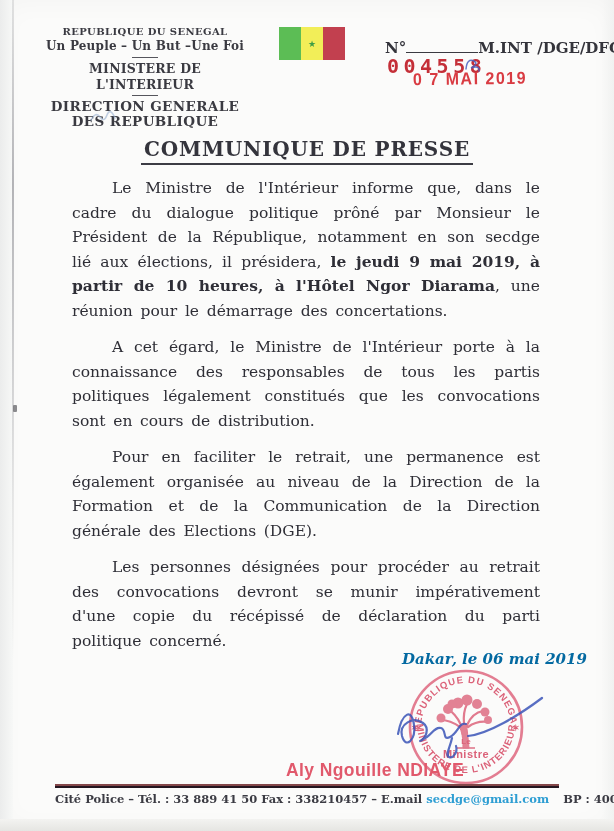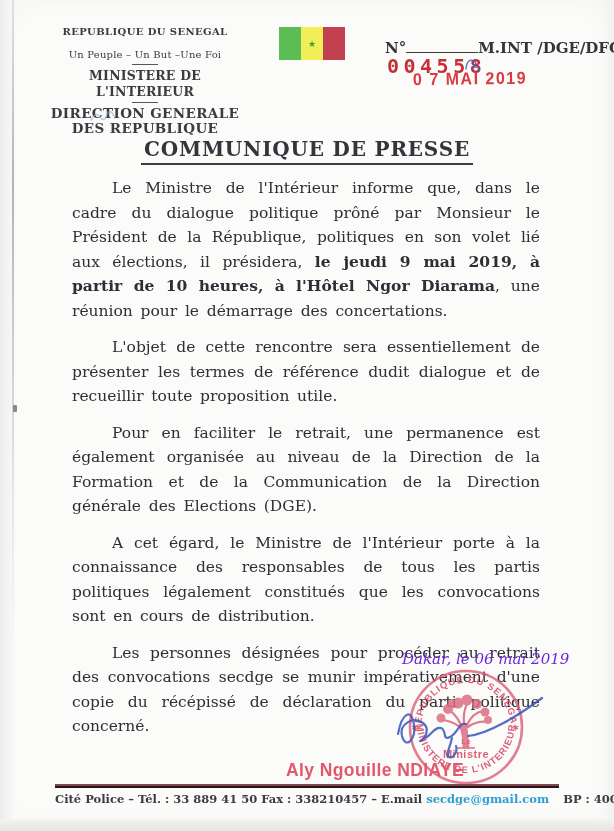--- a/index.html
+++ b/index.html
@@ -17,21 +17,21 @@
     background:linear-gradient(to bottom,rgba(120,120,125,.18),rgba(110,110,118,.5) 28%,rgba(120,120,125,.15) 75%,rgba(120,120,125,0));}
   .edge-right{position:absolute;right:0;top:0;width:12px;height:831px;
     background:linear-gradient(to left,#f1f2f1,rgba(247,248,247,0));}
   .edge-bottom{position:absolute;left:0;top:819px;width:614px;height:12px;
     background:linear-gradient(to bottom,#f3f3f1,#e5e5e2);}
   .speck{position:absolute;left:13px;top:405px;width:4px;height:7px;background:#6e6e72;border-radius:1px;opacity:.8;}
 
   
   .letterhead{position:absolute;left:45px;top:26px;width:200px;text-align:center;color:#3a3a41;}
   .lh-country{font-size:10px;font-weight:bold;letter-spacing:.4px;}
-  .lh-motto{font-size:10px;font-weight:normal;margin-top:12px;letter-spacing:.2px;}
+  .lh-motto{font-size:12px;font-weight:bold;margin-top:2px;letter-spacing:.2px;}
   .lh-div{width:26px;height:1px;background:#55555c;margin:4px auto 3px auto;}
   .lh-ministry{font-size:12.5px;font-weight:bold;letter-spacing:.2px;transform:scaleY(1.08);}
   .lh-direction{font-size:13.5px;font-weight:600;line-height:14.5px;margin-top:3px;letter-spacing:.4px;}
   .lh-paraph{position:absolute;left:88px;top:108px;opacity:.55;}
 
   
   .flag{position:absolute;left:279px;top:27px;width:66px;height:33px;display:flex;}
   .flag div{flex:1;position:relative;}
   .f-green{background:#5cbd55;}
   .f-yellow{background:#f2ee58;}
@@ -54,21 +54,21 @@
   .title{display:inline-block;font-size:20px;font-weight:bold;letter-spacing:.8px;color:#34343c;
     border-bottom:2.5px solid #3c3c44;padding:0 3px 2px 3px;}
 
   
   .body-text{position:absolute;left:72px;top:176px;width:468px;color:#2e2e36;
     font-size:15.5px;line-height:24.5px;text-align:justify;word-spacing:.18em;}
   .body-text p{margin:0 0 12px 0;text-indent:40px;}
   .body-text strong{font-weight:bold;}
 
   
-  .dateline{position:absolute;left:402px;top:650px;font-size:15px;font-weight:normal;font-style:italic;color:#6d28d9;white-space:nowrap;}
+  .dateline{position:absolute;left:402px;top:650px;font-size:15px;font-weight:bold;font-style:italic;color:#0369a1;white-space:nowrap;}
 
   
   .round-stamp{position:absolute;left:403px;top:666px;width:126px;height:126px;opacity:.92;}
   .stamp-txt{font-family:"Liberation Sans",sans-serif;font-weight:bold;fill:#d9556e;}
 
   
   .signature{position:absolute;left:390px;top:690px;width:160px;height:78px;}
 
   
   .sig-name{position:absolute;left:286px;top:748px;font-family:"Liberation Sans",sans-serif;
@@ -123,25 +123,24 @@
       <path d="M5,15 q1,-11 8,-8 q5,3 -3,7 q9,-3 8,3" fill="none" stroke="#4a63c0" stroke-width="1.5" stroke-linecap="round"></path>
     </svg>
     <div class="date-stamp">0 7 MAI  2019</div>
   </div>
 
   <div class="title-wrap">
     <span class="title">COMMUNIQUE DE PRESSE</span>
   </div>
 
   <div class="body-text">
-    <p><span>Le Ministre de l'Intérieur informe que, dans le cadre du dialogue politique prôné par Monsieur le Président de la République, politiques en son volet lié aux élections, il présidera, </span><strong>le jeudi 9 mai 2019, à partir de 10 heures, à l'Hôtel Ngor Diarama</strong><span>, une réunion pour le démarrage des concertations.</span></p>
-    <p>L'objet de cette rencontre sera essentiellement de présenter les termes de référence dudit dialogue et de recueillir toute proposition utile.</p>
+    <p><span>Le Ministre de l'Intérieur informe que, dans le cadre du dialogue politique prôné par Monsieur le Président de la République, notamment en son secdge lié aux élections, il présidera, </span><strong>le jeudi 9 mai 2019, à partir de 10 heures, à l'Hôtel Ngor Diarama</strong><span>, une réunion pour le démarrage des concertations.</span></p>
+    <p>A cet égard, le Ministre de l'Intérieur porte à la connaissance des responsables de tous les partis politiques légalement constitués que les convocations sont en cours de distribution.</p>
     <p>Pour en faciliter le retrait, une permanence est également organisée au niveau de la Direction de la Formation et de la Communication de la Direction générale des Elections (DGE).</p>
-    <p>A cet égard, le Ministre de l'Intérieur porte à la connaissance des responsables de tous les partis politiques légalement constitués que les convocations sont en cours de distribution.</p>
-    <p>Les personnes désignées pour procéder au retrait des convocations secdge se munir impérativement d'une copie du récépissé de déclaration du parti politique concerné.</p>
+    <p>Les personnes désignées pour procéder au retrait des convocations devront se munir impérativement d'une copie du récépissé de déclaration du parti politique concerné.</p>
   </div>
 
   <div class="dateline">Dakar, le 06 mai 2019</div>
 
   <svg class="round-stamp" viewBox="0 0 126 126">
     <defs>
       <path id="arcTop" d="M 18,62 A 45,45 0 0 1 108,62" fill="none"></path>
       <path id="arcBottom" d="M 14,58 A 49,49 0 0 0 112,58" fill="none"></path>
     </defs>
     <circle cx="63" cy="61" r="56" fill="none" stroke="#dc5a74" stroke-width="2.6" opacity=".85"></circle>

